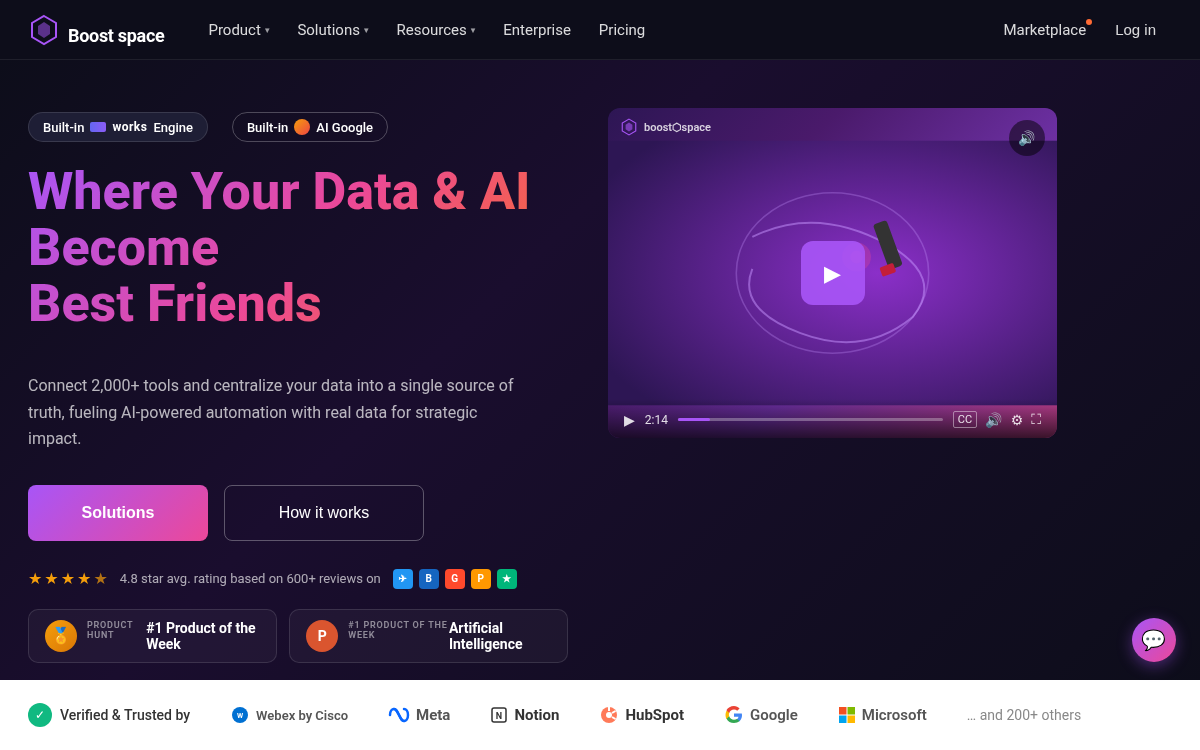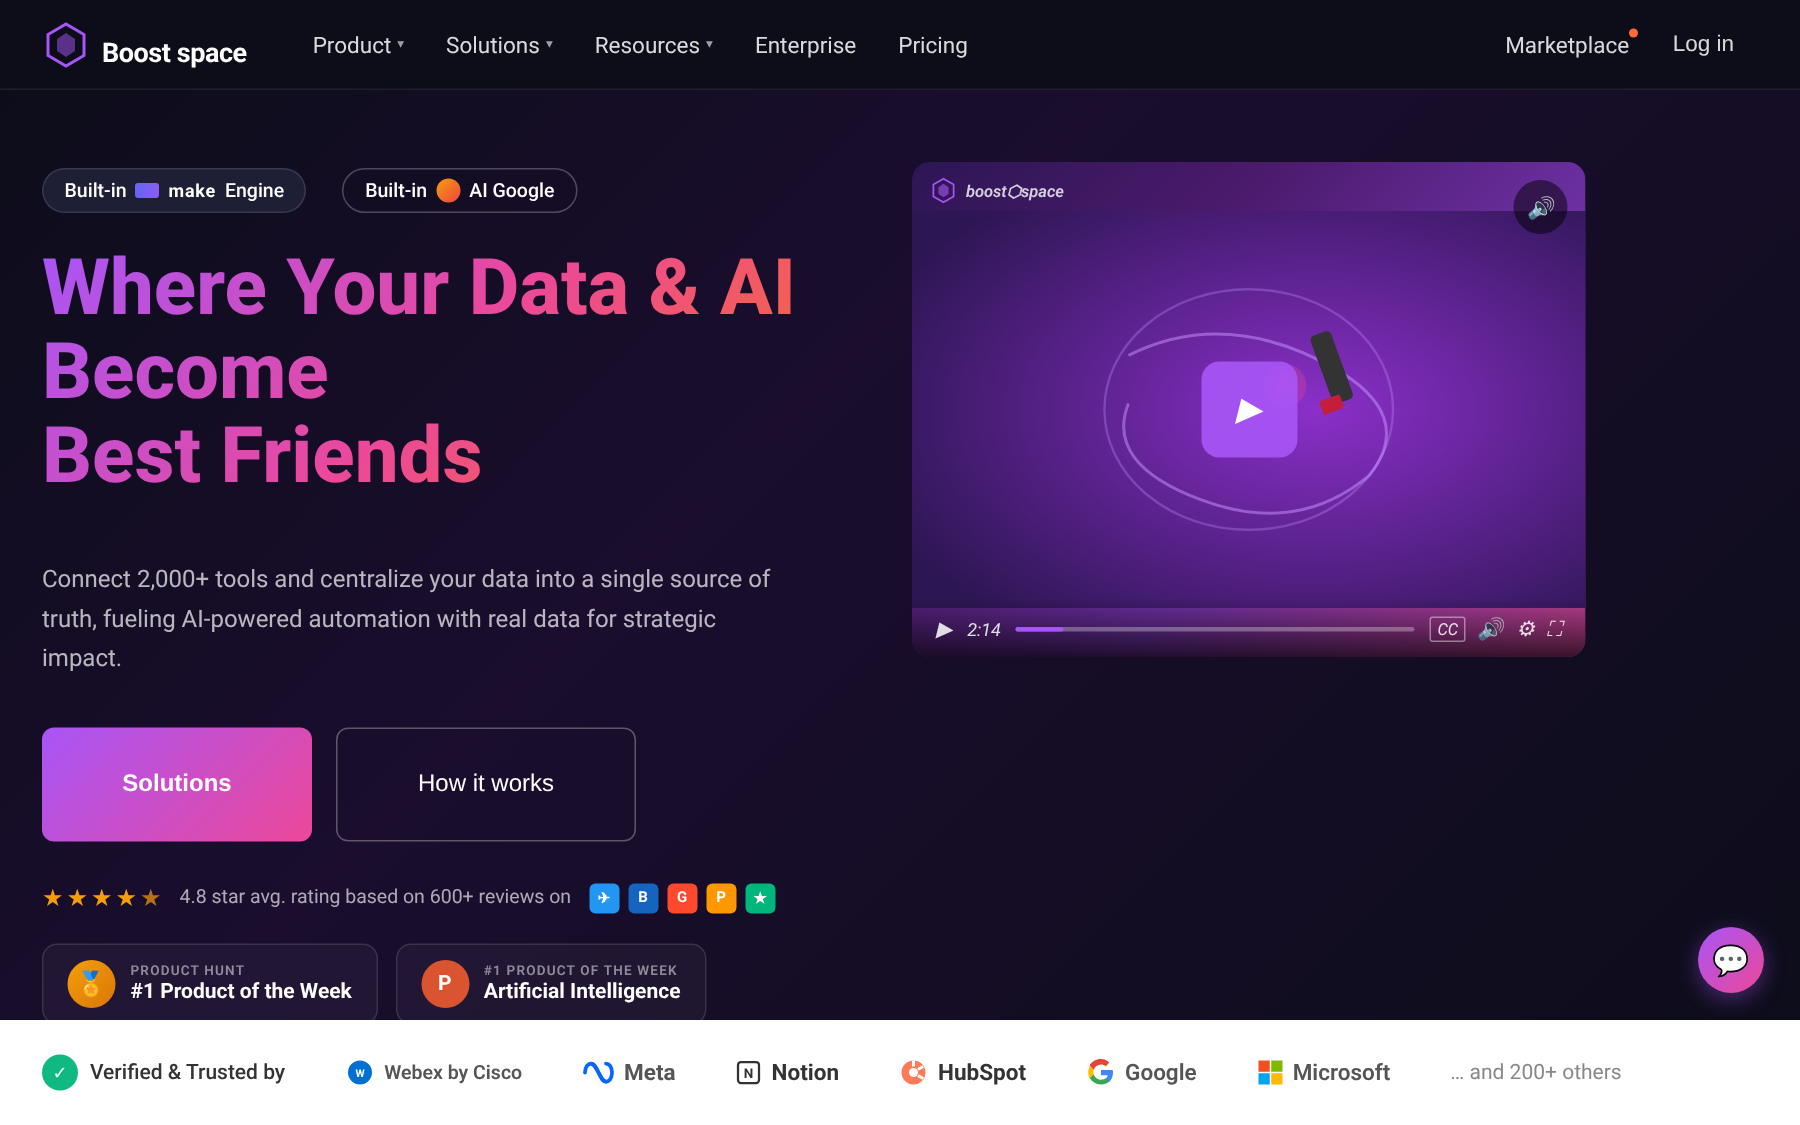--- a/index.html
+++ b/index.html
@@ -201,21 +201,21 @@
       cursor: pointer;
       flex: 1;
       max-width: 180px;
     }
     .btn-how-it-works {
       background: transparent;
       color: #fff;
       border: 1.5px solid rgba(255,255,255,0.3);
       font-size: 16px;
       font-weight: 500;
-      padding: 28px 32px;
+      padding: 18px 32px;
       border-radius: 8px;
       cursor: pointer;
       flex: 1;
       max-width: 200px;
     }
 
     
     .reviews-row {
       display: flex;
       align-items: center;
@@ -282,21 +282,21 @@
       background: #da552f;
       border-radius: 50%;
       display: flex;
       align-items: center;
       justify-content: center;
       font-size: 14px;
       font-weight: 700;
       color: #fff;
       flex-shrink: 0;
     }
-    .award-text { display: flex; flex-direction: column; }
+    .award-text { display: flex; flex-direction: row; }
     .award-label {
       font-size: 9px;
       text-transform: uppercase;
       letter-spacing: 0.8px;
       color: rgba(255,255,255,0.5);
       font-weight: 600;
     }
     .award-title {
       font-size: 14px;
       font-weight: 700;
@@ -308,21 +308,20 @@
       flex-shrink: 0;
       width: 560px;
     }
     .video-container {
       width: 449px;
       height: 330px;
       border-radius: 12px;
       overflow: hidden;
       position: relative;
       background: #1a0a2e;
-      font-style: italic;
     }
     .video-bg {
       width: 100%;
       height: 100%;
       background: linear-gradient(135deg, #2d1654 0%, #4a1a6b 30%, #6b2fa0 60%, #c2408c 100%);
       position: relative;
       display: flex;
       align-items: center;
       justify-content: center;
     }
@@ -531,21 +530,21 @@
 </nav>
 
 <section class="hero">
   <div class="hero-left">
 
     <div class="hero-badges">
       <div class="badge-pill badge-pill-dark">
         <span>Built-in</span>
         <span class="make-logo">
           <span class="make-icon"></span>
-          <span style="margin-left:4px;font-size:12px;font-weight:700;letter-spacing:0.5px;">make</span>
+          <span style="margin-left:4px;font-size:12px;font-weight:700;letter-spacing:0.5px;">works</span>
         </span>
         <span>Engine</span>
       </div>
       <div class="badge-pill badge-pill-outline">
         <span>Built-in</span>
         <span class="ai-icon-circle"></span>
         <span>AI Google</span>
       </div>
     </div>
 

